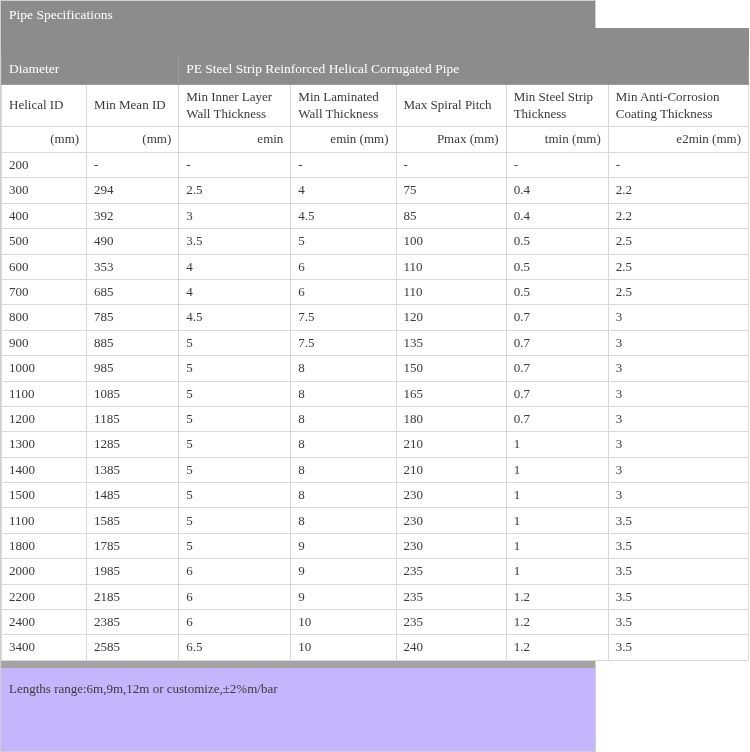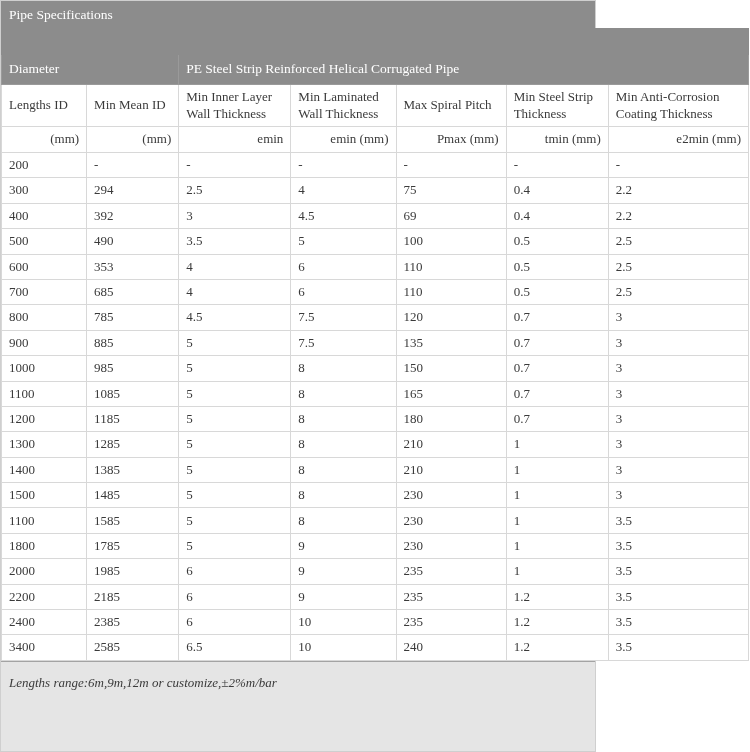--- a/index.html
+++ b/index.html
@@ -70,26 +70,25 @@
   tr.unit-row td {
     height: 26px;
     background: #ffffff;
     text-align: right;
   }
   tr.data-row td {
     height: 25.4px;
     background: #ffffff;
   }
   .footer {
-    border-top: 1px solid #a3a3a3;
+    border-top: 7px solid #a3a3a3;
     flex: 1;
     padding: 8px 8px 0 8px;
     box-sizing: border-box;
-    background: #e5e5e5;
-    font-style: italic;
+    background: #c4b5fd;
   }
   .footer div {
     font-size: 13px;
     color: #3a3a3a;
     line-height: 25px;
     white-space: nowrap;
   }
   .c0 { width: 85px; }
   .c1 { width: 92px; }
   .c2 { width: 112px; }
@@ -125,21 +124,21 @@
         <td></td>
         <td></td>
         <td></td>
         <td></td>
       </tr>
       <tr class="group-row">
         <td colspan="2">Diameter</td>
         <td colspan="5">PE Steel Strip Reinforced Helical Corrugated Pipe</td>
       </tr>
       <tr class="head-row">
-        <td>Lengths ID</td>
+        <td>Helical ID</td>
         <td>Min Mean ID</td>
         <td>Min Inner Layer Wall Thickness</td>
         <td>Min Laminated Wall Thickness</td>
         <td>Max Spiral Pitch</td>
         <td>Min Steel Strip Thickness</td>
         <td>Min Anti-Corrosion Coating Thickness</td>
       </tr>
       <tr class="unit-row">
         <td>(mm)</td>
         <td>(mm)</td>
@@ -166,21 +165,21 @@
         <td>4</td>
         <td>75</td>
         <td>0.4</td>
         <td>2.2</td>
       </tr>
       <tr class="data-row">
         <td>400</td>
         <td>392</td>
         <td>3</td>
         <td>4.5</td>
-        <td>69</td>
+        <td>85</td>
         <td>0.4</td>
         <td>2.2</td>
       </tr>
       <tr class="data-row">
         <td>500</td>
         <td>490</td>
         <td>3.5</td>
         <td>5</td>
         <td>100</td>
         <td>0.5</td>

